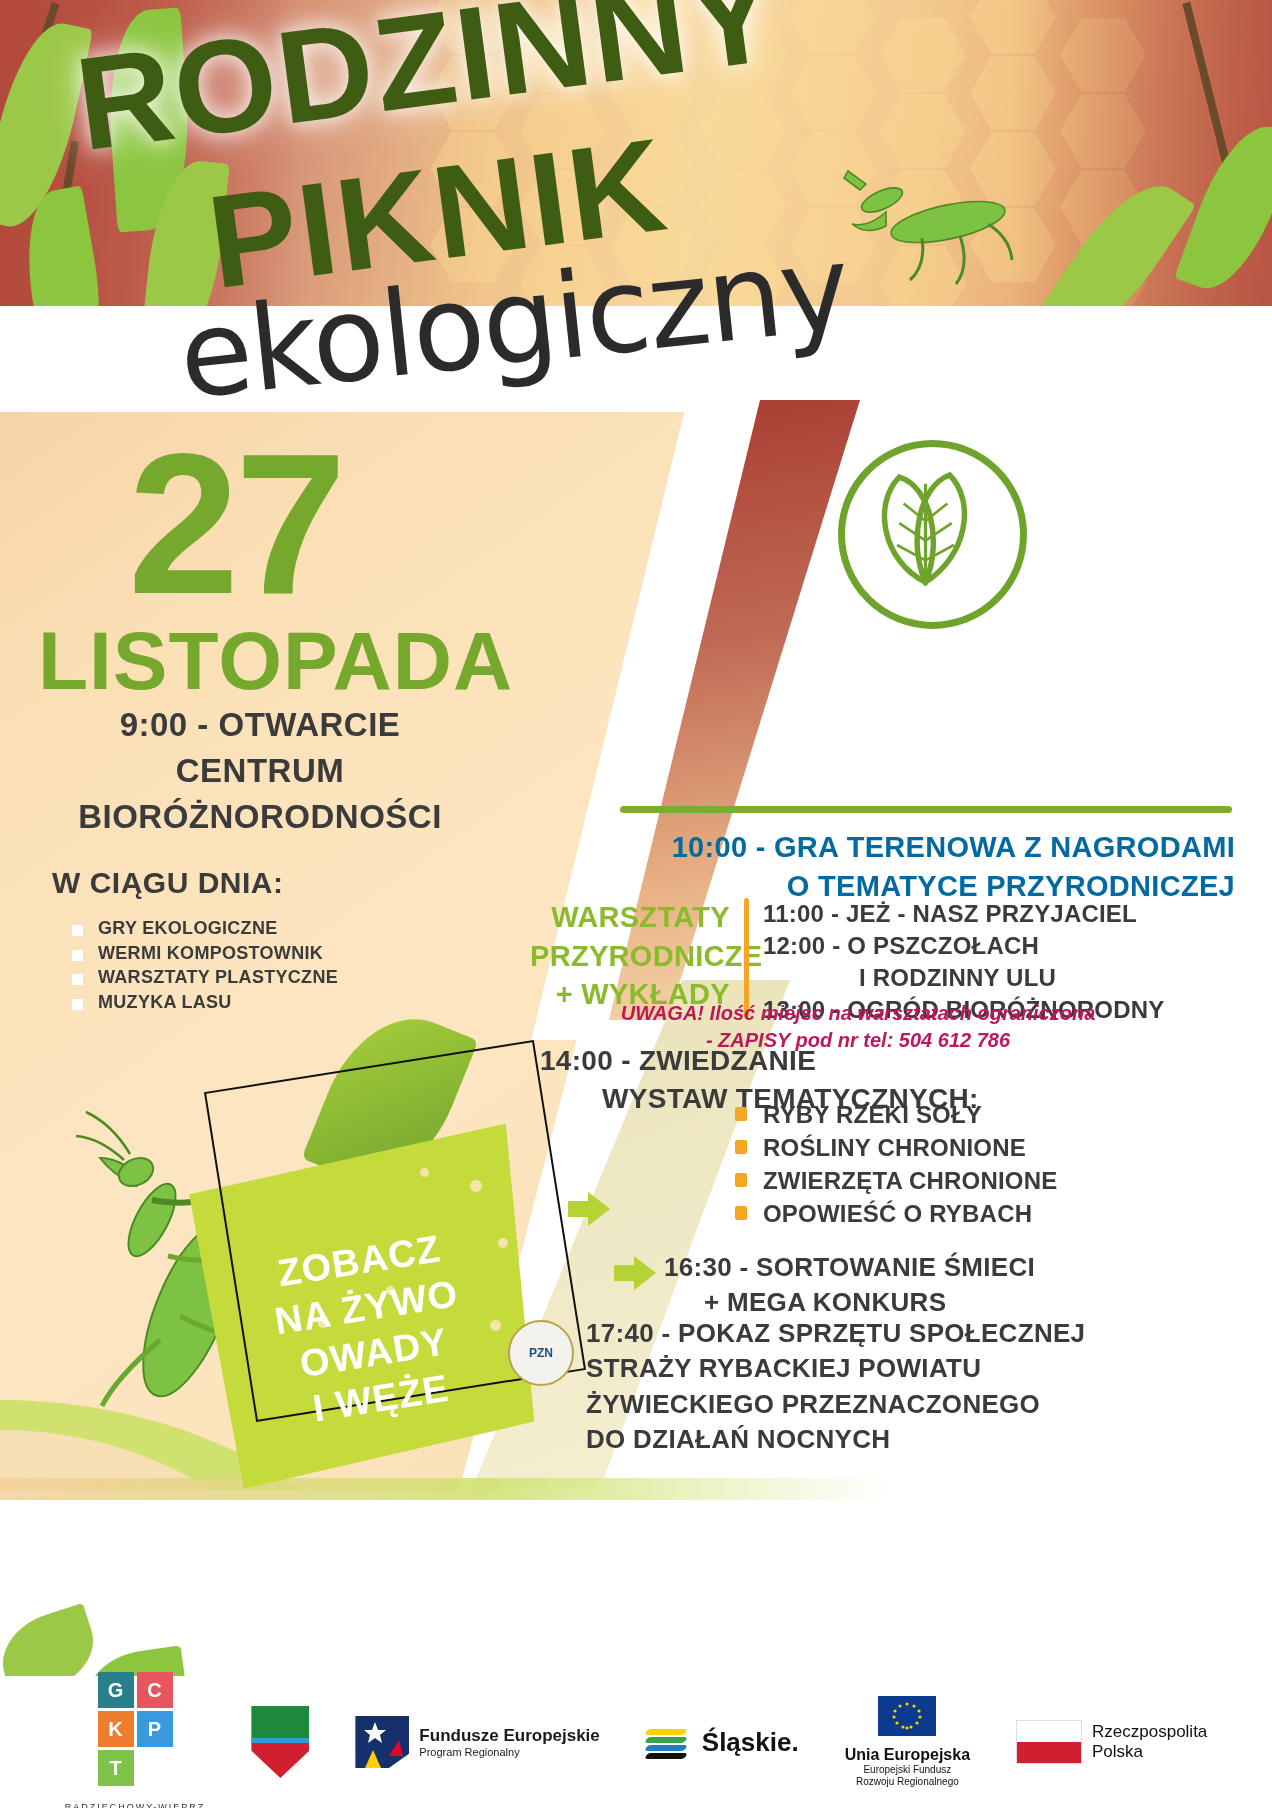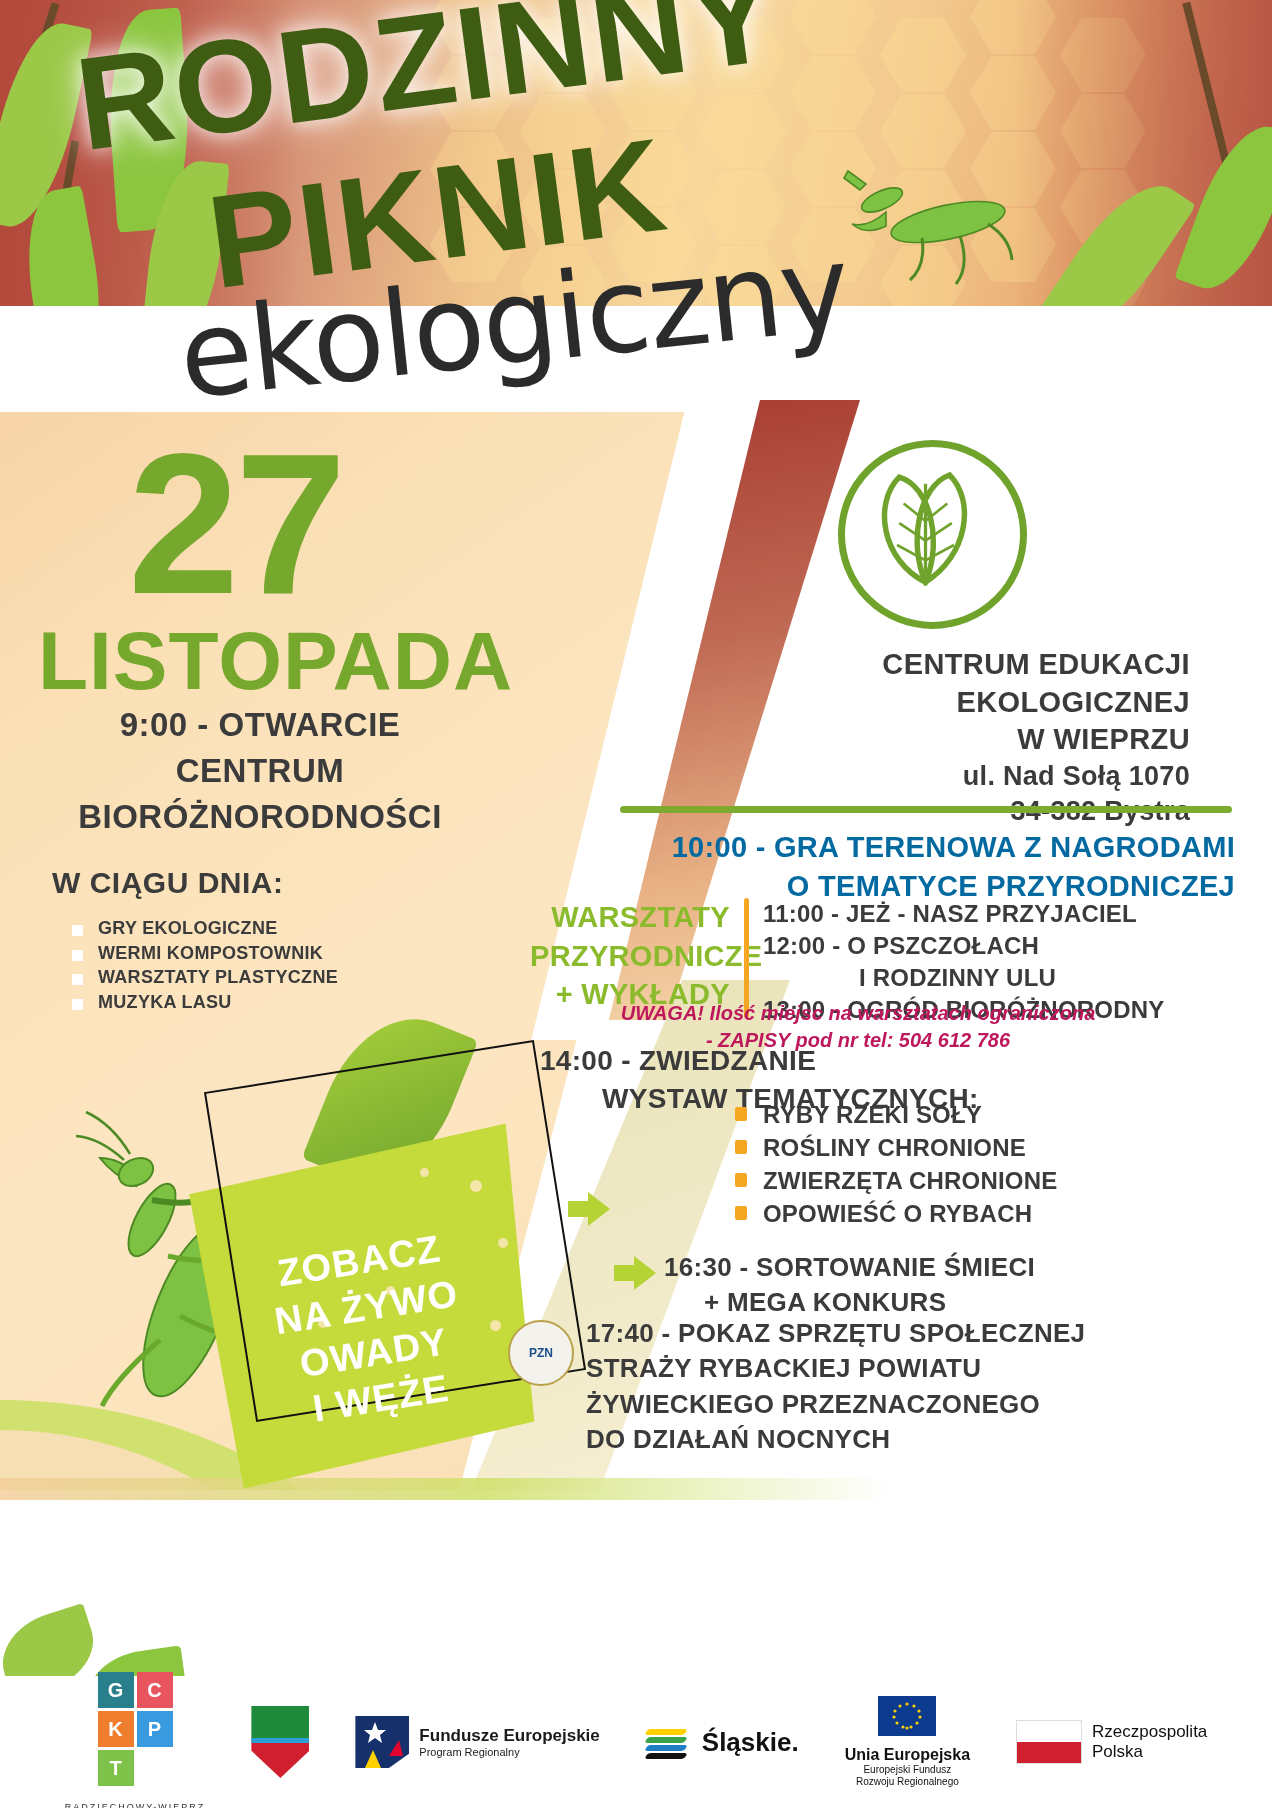--- a/index.html
+++ b/index.html
@@ -394,27 +394,20 @@
       <g fill="none" stroke="#6fa32c" stroke-width="5">
         <path d="M80 130 C 40 110, 32 58, 56 34 C 84 42, 96 92, 80 130 Z"></path>
         <path d="M80 130 C 118 106, 126 56, 102 32 C 74 42, 64 94, 80 130 Z"></path>
         <path d="M80 130 L 80 40" stroke-width="3"></path>
         <path d="M80 110 L 54 96 M80 92 L 56 76 M80 74 L 60 58" stroke-width="2.4"></path>
         <path d="M80 110 L 106 96 M80 92 L 104 76 M80 74 L 100 58" stroke-width="2.4"></path>
       </g>
     </svg>
   </div>
 
-  <div class="center-addr">
-    <div class="l1">CENTRUM EDUKACJI</div>
-    <div class="l1">EKOLOGICZNEJ</div>
-    <div class="l1">W WIEPRZU</div>
-    <div class="l2">ul. Nad Sołą 1070</div>
-    <div class="l2">34-382 Bystra</div>
-  </div>
 
   <div class="greenrule"></div>
 
   <div class="gra">
     <div>10:00 - GRA TERENOWA Z NAGRODAMI</div>
     <div>O TEMATYCE PRZYRODNICZEJ</div>
   </div>
 
   <div class="wk-wrap">
     <div class="wk-left">

